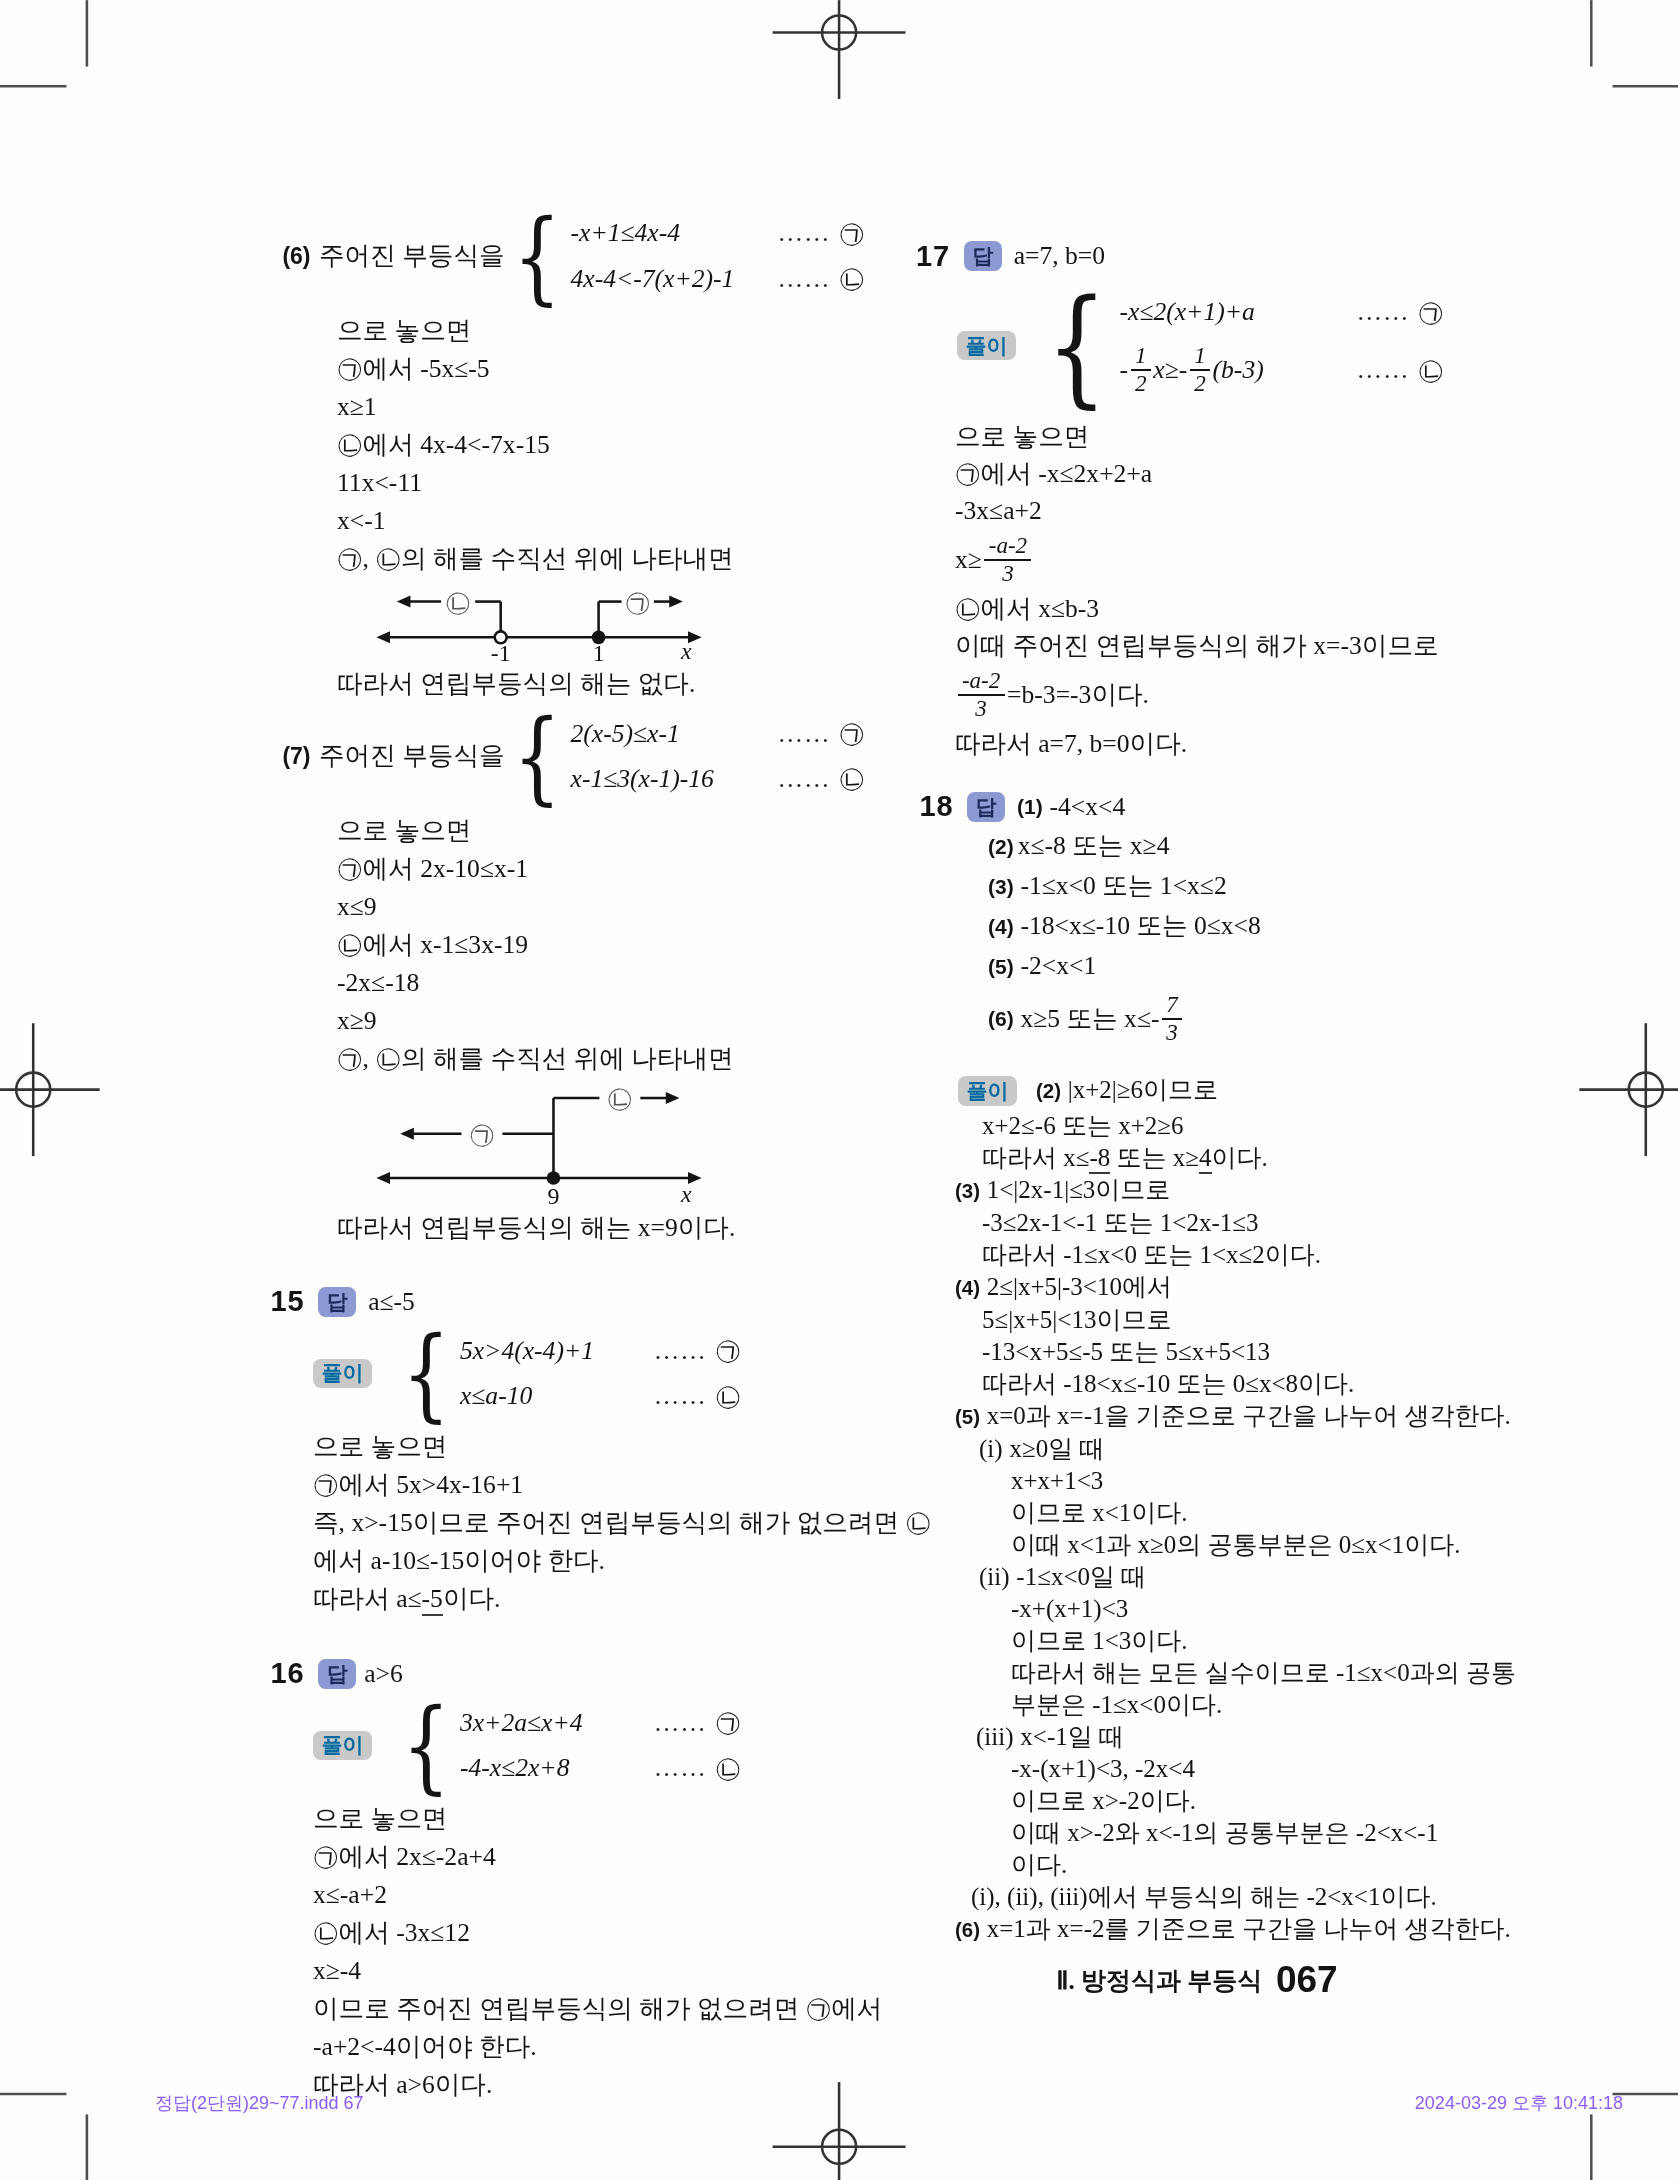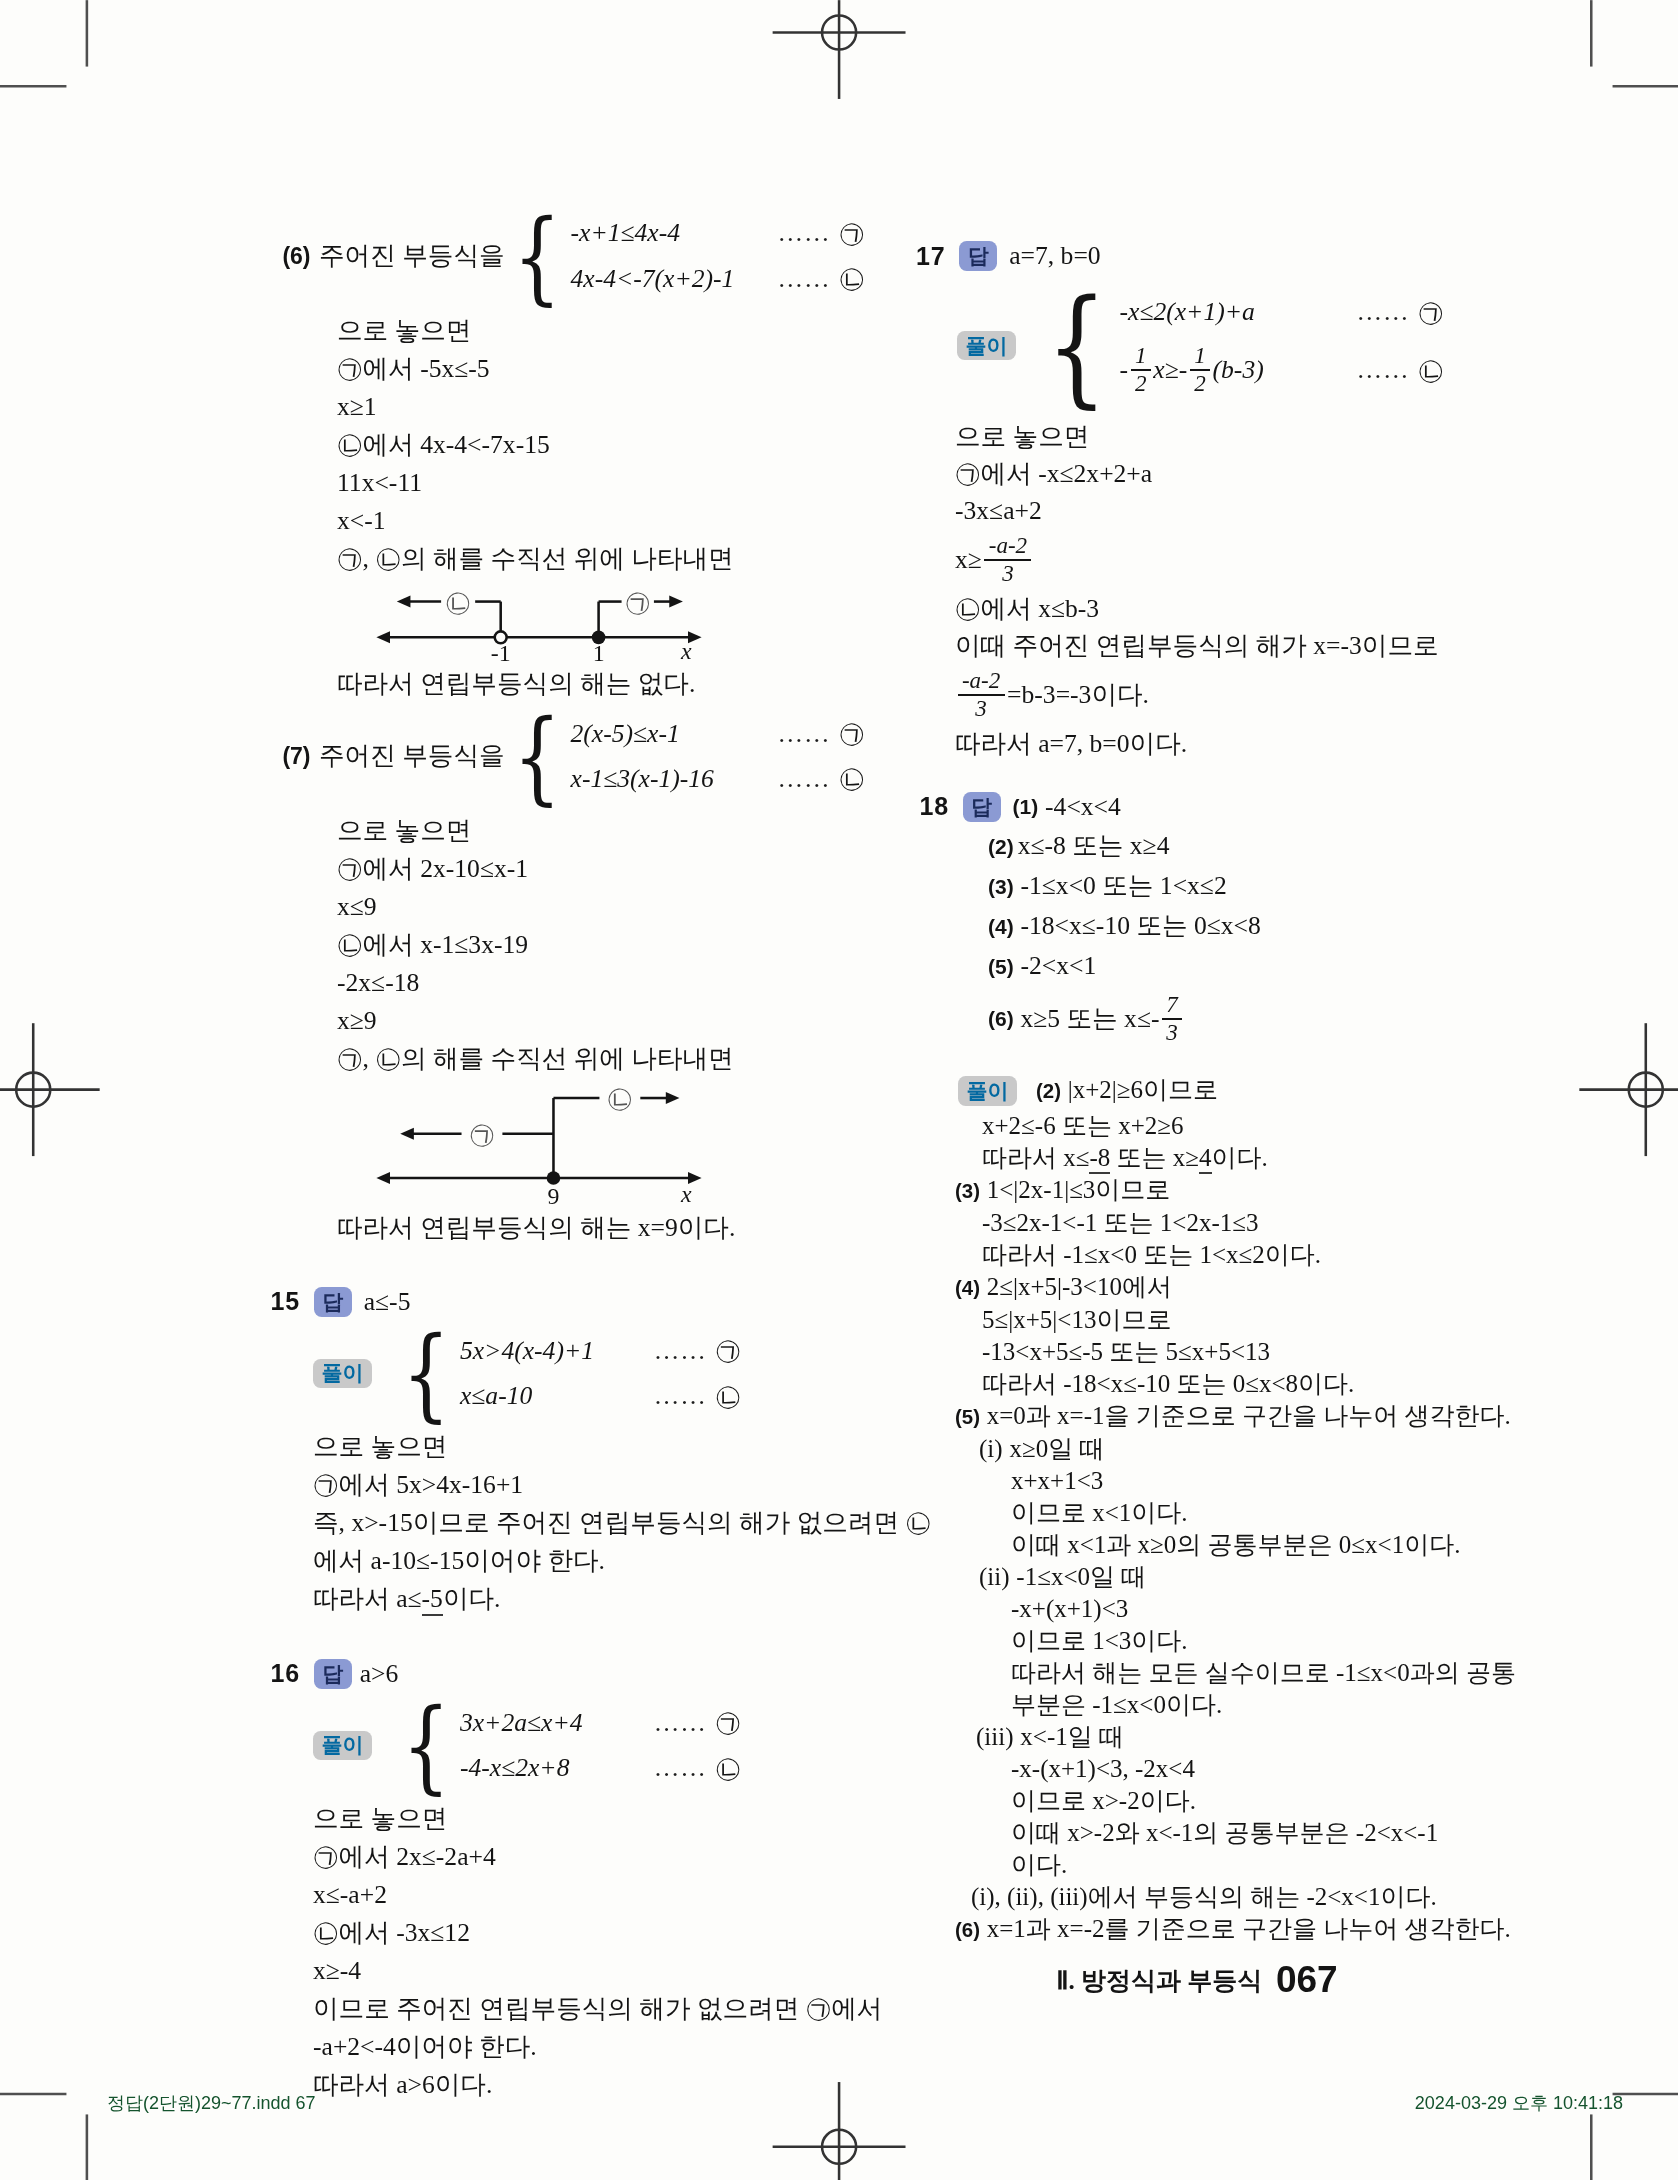--- a/index.html
+++ b/index.html
@@ -20,21 +20,21 @@
   .brace{font-family:"DejaVu Serif",serif;font-weight:400;line-height:1;transform:scaleX(.75);}
   .brace.b2{font-size:101px;}
   .brace.b3{font-size:128px;}
   .sysrows{display:flex;flex-direction:column;justify-content:center;row-gap:10.2px;margin-left:1.7px;}
   .sysrow{display:flex;align-items:center;font-size:25.6px;font-style:italic;white-space:nowrap;}
   .sysrow .dots{margin-left:auto;font-style:normal;letter-spacing:0.9px;color:#1c1c1c;padding-left:15.3px;}
   .sysrow .mk{margin-left:8.5px;font-style:normal;}
   .w345{width:294px;} .w330{width:281px;} .w380{width:324px;}
 
   .prob-head{display:flex;align-items:center;}
-  .pnum{font-family:"Liberation Sans","DejaVu Sans",sans-serif;font-weight:bold;font-size:25px;letter-spacing:0.9px;}
+  .pnum{font-family:"Liberation Sans","DejaVu Sans",sans-serif;font-weight:bold;font-size:29px;letter-spacing:0.9px;}
   .badge{font-family:"Liberation Sans","DejaVu Sans",sans-serif;font-weight:bold;font-size:21px;
          border-radius:7.7px;padding:2.6px 8.5px;display:inline-block;line-height:1.15;}
   .badge.ans{background:#8b9ad3;color:#1b2a5b;}
   .badge.sol{background:#c9c9c9;color:#0369a1;}
 
   .frac{display:inline-flex;flex-direction:column;align-items:center;line-height:1.12;font-style:italic;
         font-size:23px;margin:0 2.6px;vertical-align:middle;}
   .frac .fn{border-bottom:2.1px solid #141414;padding:0 4.3px;}
   .fracline{display:flex;align-items:center;white-space:nowrap;}
   .h78{height:66px;} .h72{height:61px;}
@@ -43,21 +43,21 @@
 
   .itemrow{display:flex;align-items:baseline;white-space:nowrap;}
 
   .nl{display:block;}
 
   .footer{position:absolute;left:916px;top:1959px;width:562px;text-align:center;white-space:nowrap;}
   .footer .sect{font-size:25px;font-weight:bold;font-family:"Liberation Serif",serif;}
   .footer .pg{font-family:"Liberation Sans","DejaVu Sans",sans-serif;font-weight:bold;font-size:37px;margin-left:10.2px;vertical-align:-2.6px;}
 
   .tiny{position:absolute;top:2091px;font-family:"Liberation Sans","DejaVu Sans",sans-serif;
-        font-size:18px;color:#14532d;white-space:nowrap;}
+        font-size:18px;color:#8b5cf6;white-space:nowrap;margin-left:48px;}
   #tiny-left{left:107px;}
   #tiny-right{right:56px;}
 
   .overlay{position:absolute;left:0;top:0;pointer-events:none;}
 </style>
 </head>
 <body>
 
 <div class="page">
 

